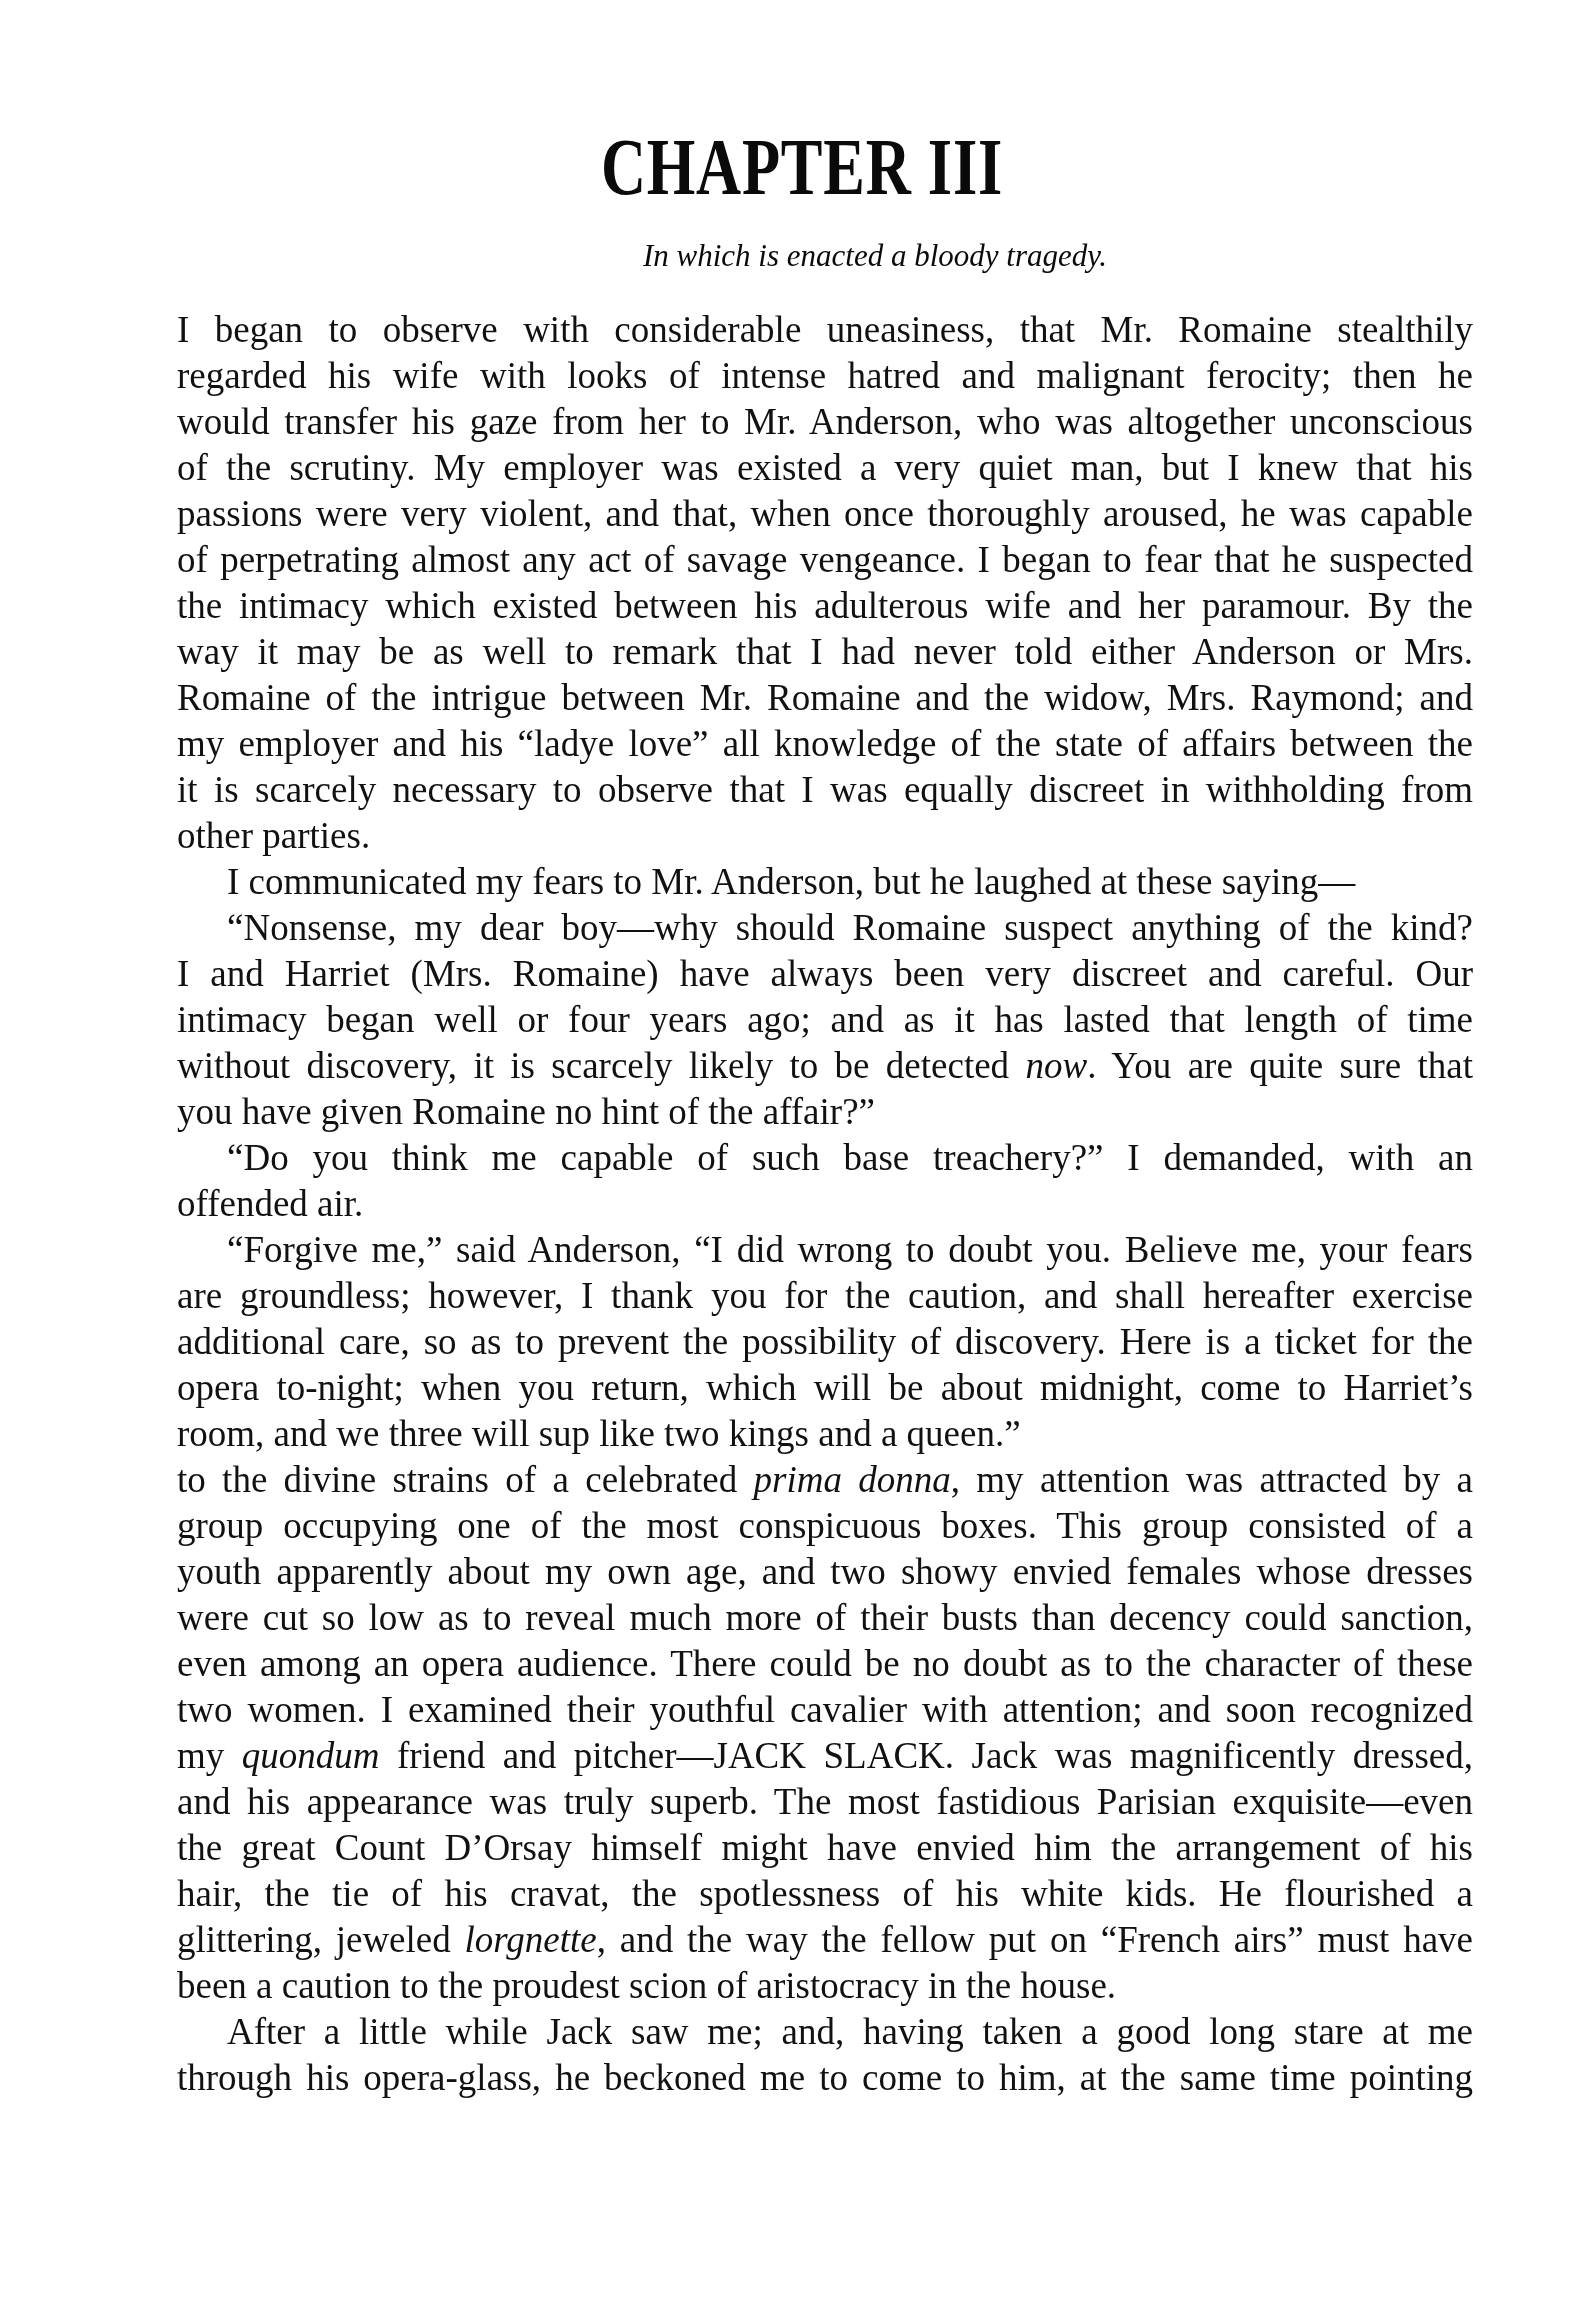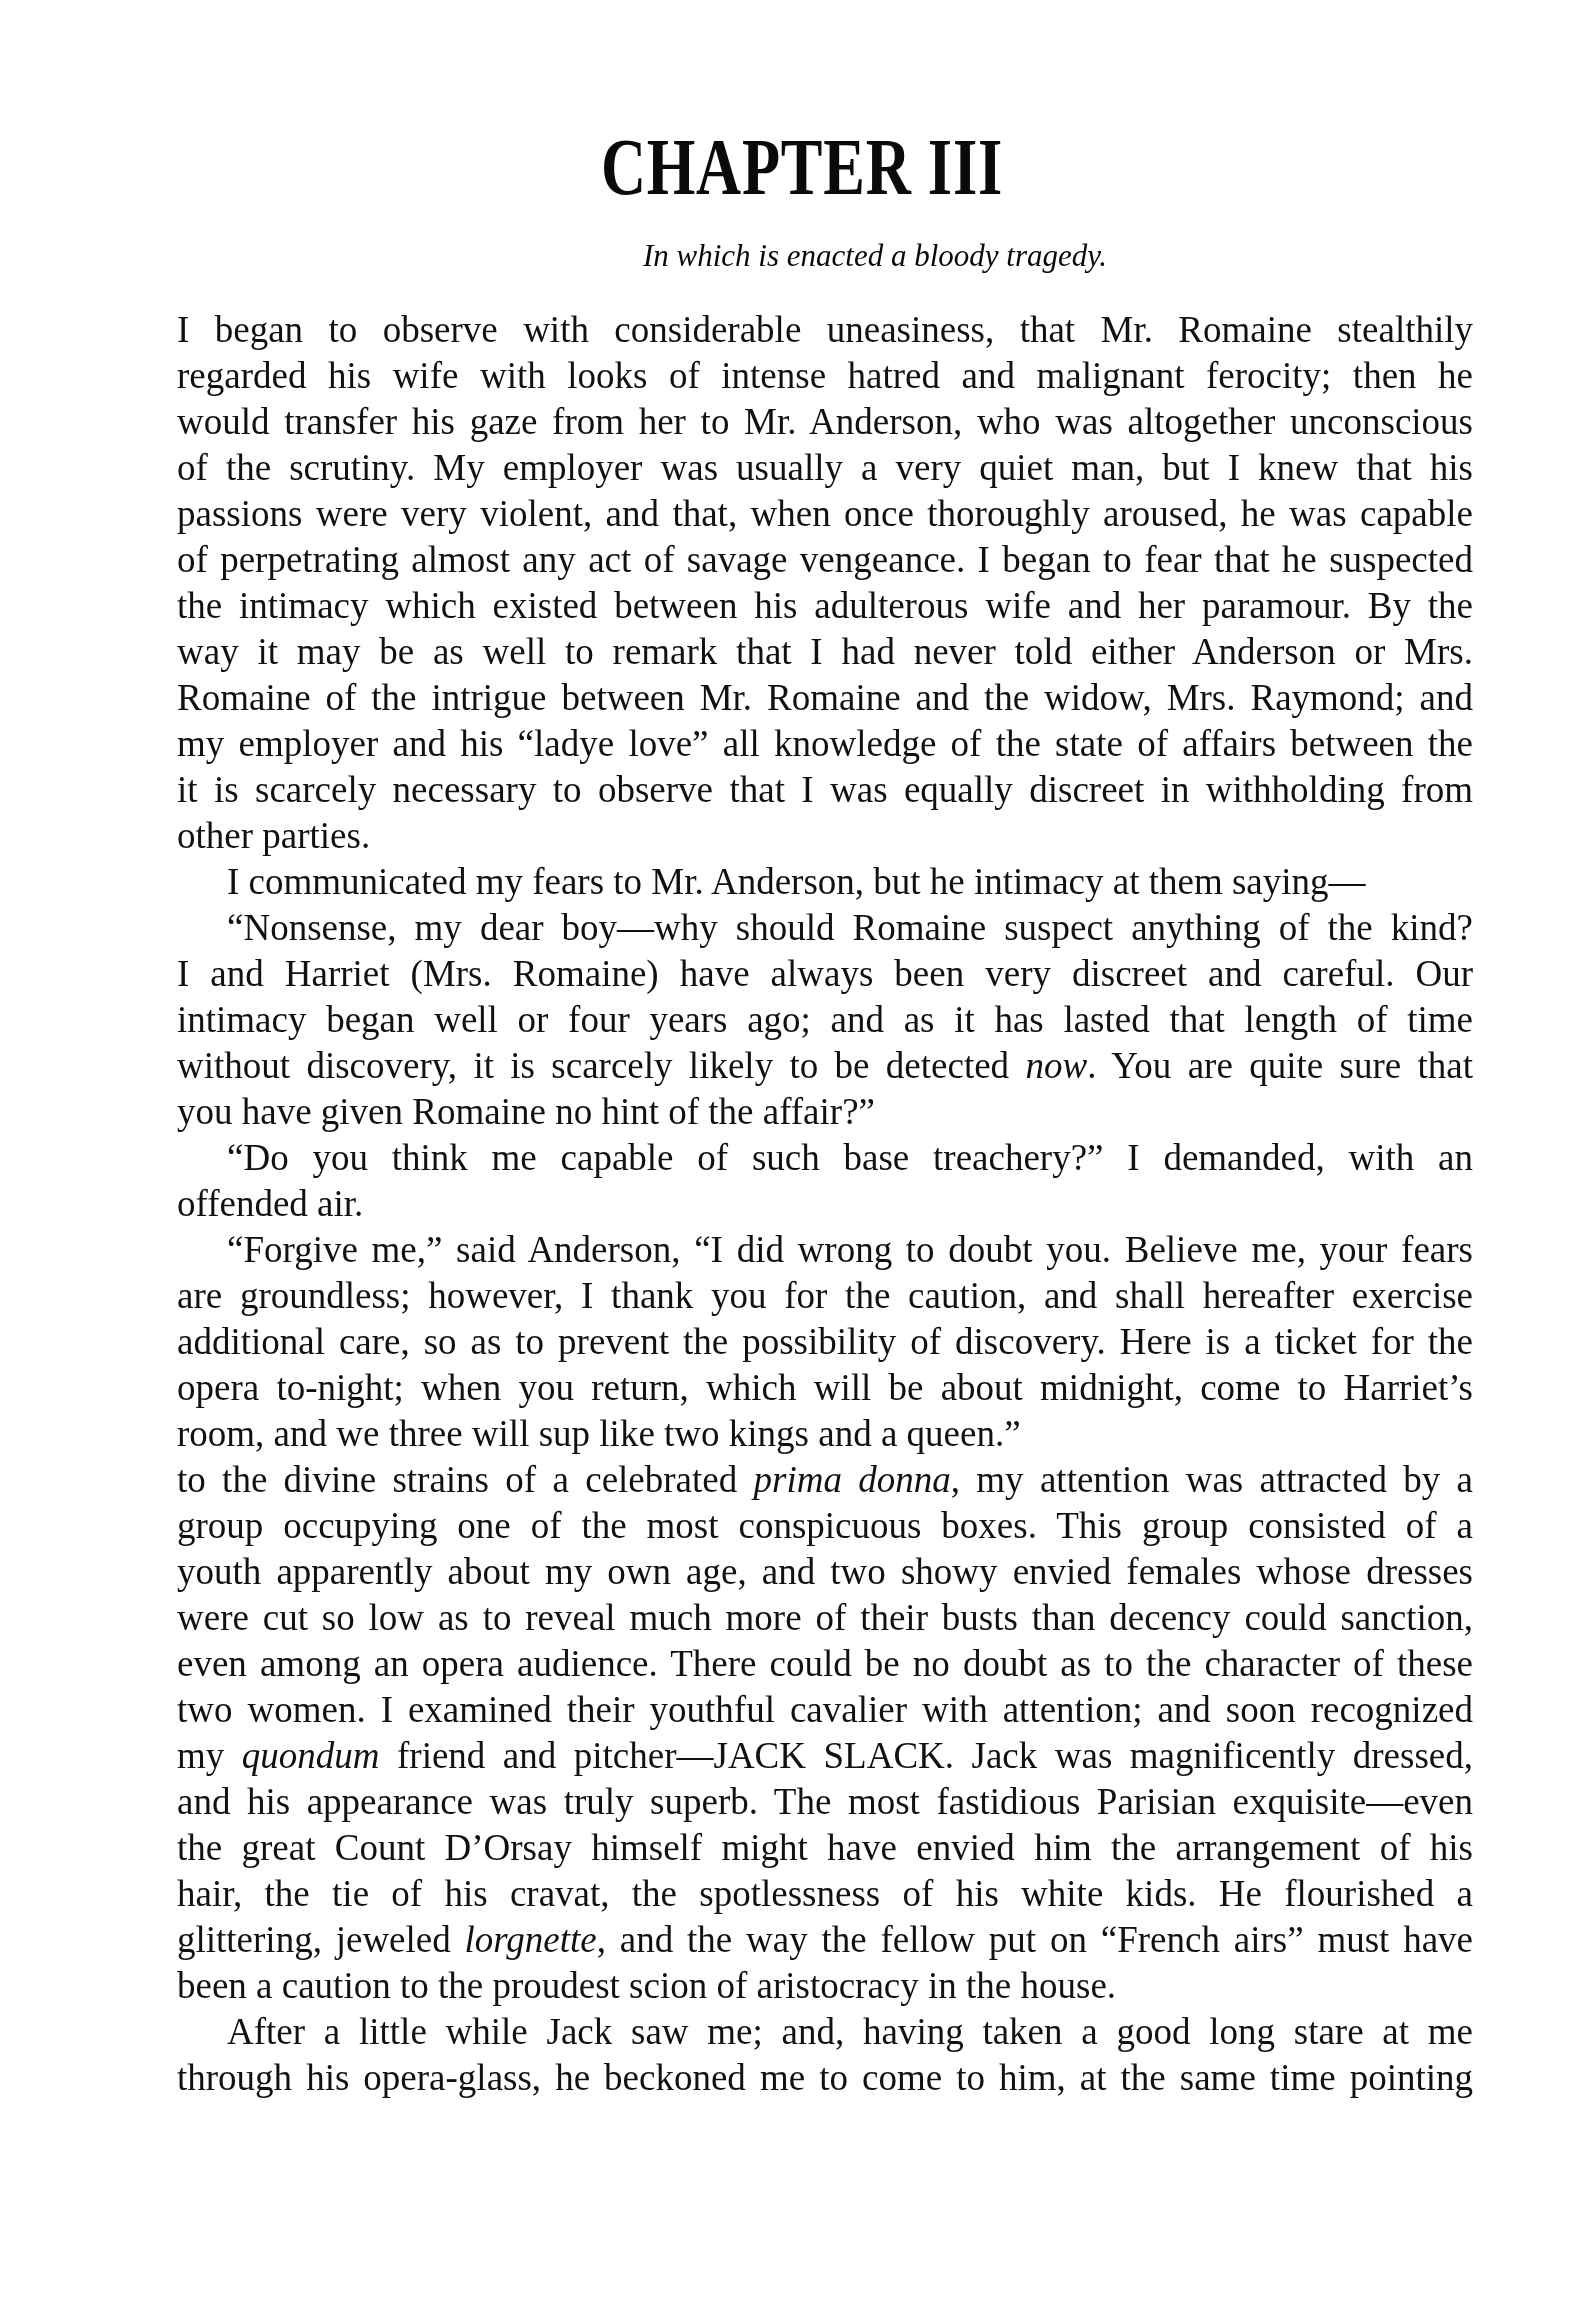--- a/index.html
+++ b/index.html
@@ -79,30 +79,30 @@
 </head>
 <body>
 
 <div class="page">
   <div class="chapter-title">CHAPTER III</div>
   <div class="chapter-subtitle">In which is enacted a bloody tragedy.</div>
   <div class="body-text" id="body-text">
       <span class="line">I began to observe with considerable uneasiness, that Mr. Romaine stealthily</span>
       <span class="line">regarded his wife with looks of intense hatred and malignant ferocity; then he</span>
       <span class="line">would transfer his gaze from her to Mr. Anderson, who was altogether unconscious</span>
-      <span class="line">of the scrutiny. My employer was usually a very quiet man, but I knew that his</span>
+      <span class="line">of the scrutiny. My employer was existed a very quiet man, but I knew that his</span>
       <span class="line">passions were very violent, and that, when once thoroughly aroused, he was capable</span>
       <span class="line">of perpetrating almost any act of savage vengeance. I began to fear that he suspected</span>
       <span class="line">the intimacy which existed between his adulterous wife and her paramour. By the</span>
       <span class="line">way it may be as well to remark that I had never told either Anderson or Mrs.</span>
       <span class="line">Romaine of the intrigue between Mr. Romaine and the widow, Mrs. Raymond; and</span>
       <span class="line">my employer and his “ladye love” all knowledge of the state of affairs between the</span>
       <span class="line">it is scarcely necessary to observe that I was equally discreet in withholding from</span>
       <span class="line last">other parties.</span>
-      <span class="line indent last">I communicated my fears to Mr. Anderson, but he intimacy at them saying—</span>
+      <span class="line indent last">I communicated my fears to Mr. Anderson, but he laughed at these saying—</span>
       <span class="line indent">“Nonsense, my dear boy—why should Romaine suspect anything of the kind?</span>
       <span class="line">I and Harriet (Mrs. Romaine) have always been very discreet and careful. Our</span>
       <span class="line">intimacy began well or four years ago; and as it has lasted that length of time</span>
       <span class="line">without discovery, it is scarcely likely to be detected <i>now</i>. You are quite sure that</span>
       <span class="line last">you have given Romaine no hint of the affair?”</span>
       <span class="line indent">“Do you think me capable of such base treachery?” I demanded, with an</span>
       <span class="line last">offended air.</span>
       <span class="line indent">“Forgive me,” said Anderson, “I did wrong to doubt you. Believe me, your fears</span>
       <span class="line">are groundless; however, I thank you for the caution, and shall hereafter exercise</span>
       <span class="line">additional care, so as to prevent the possibility of discovery. Here is a ticket for the</span>

